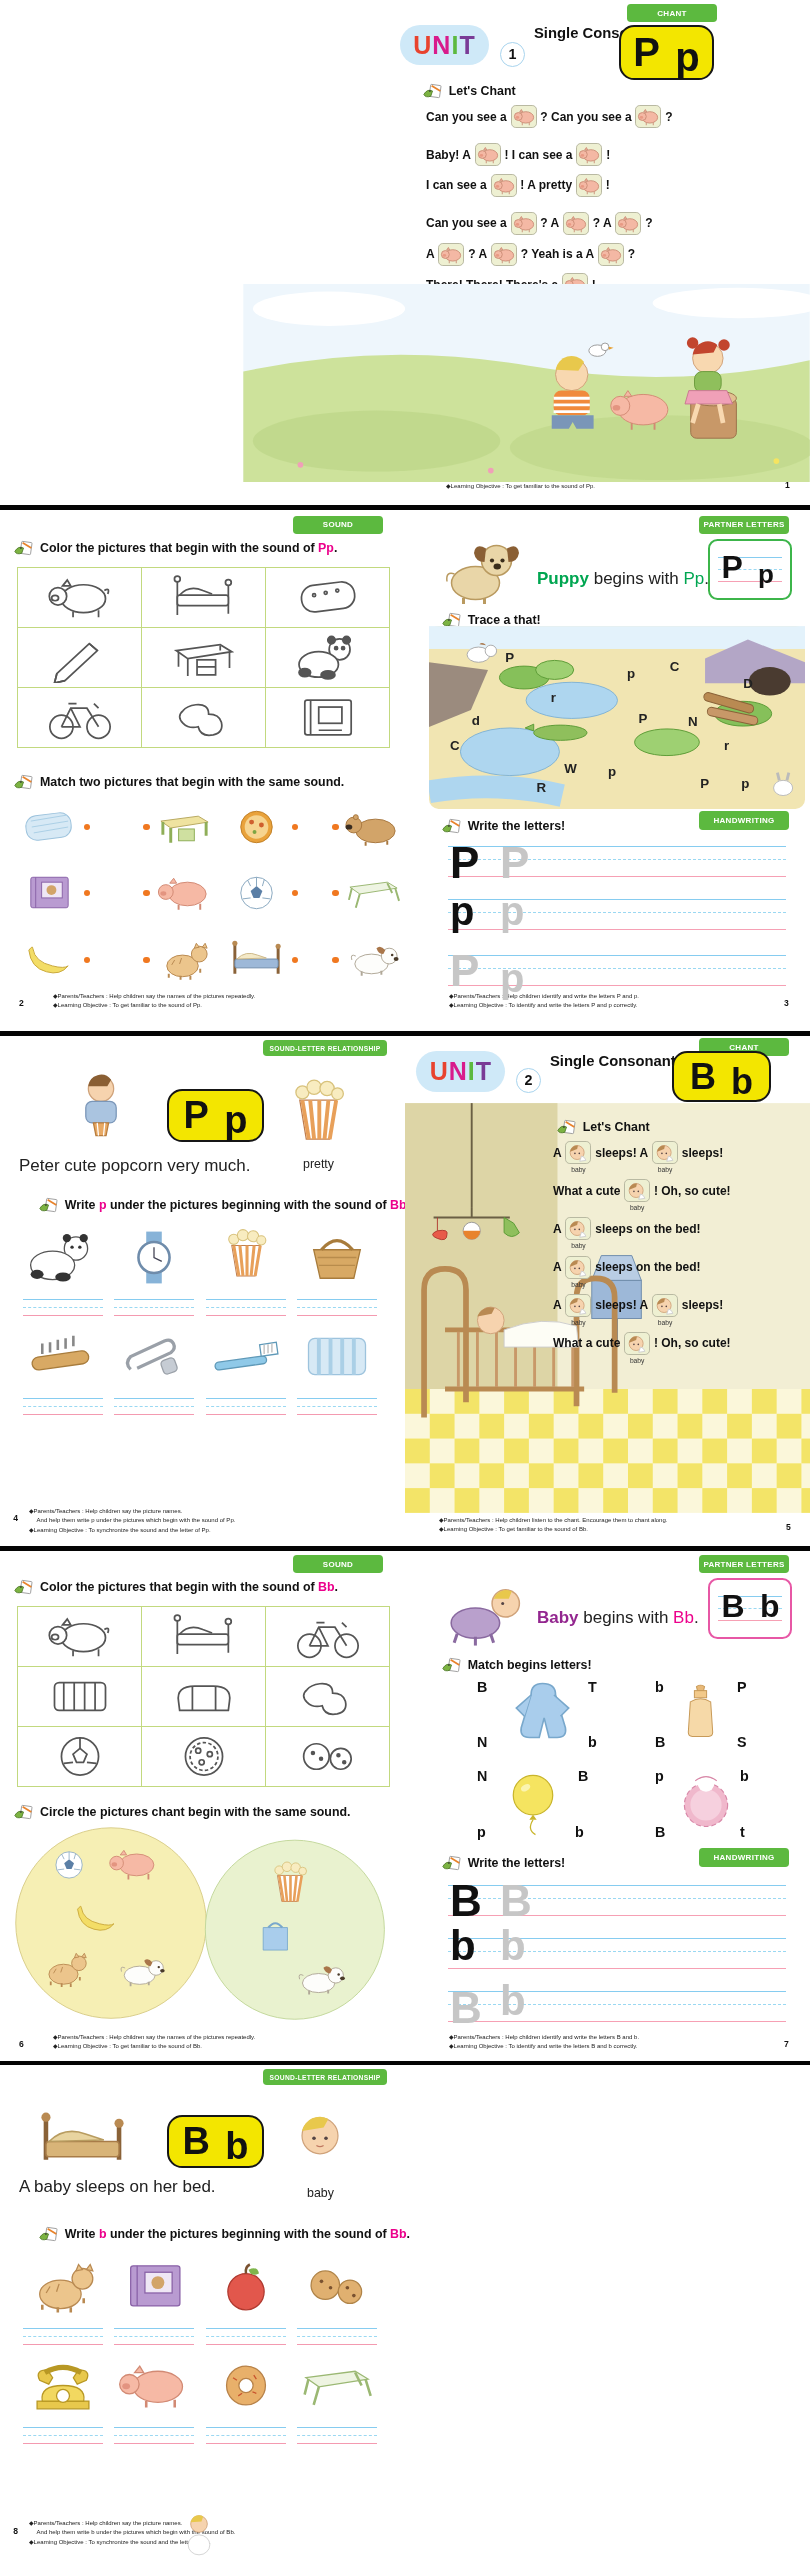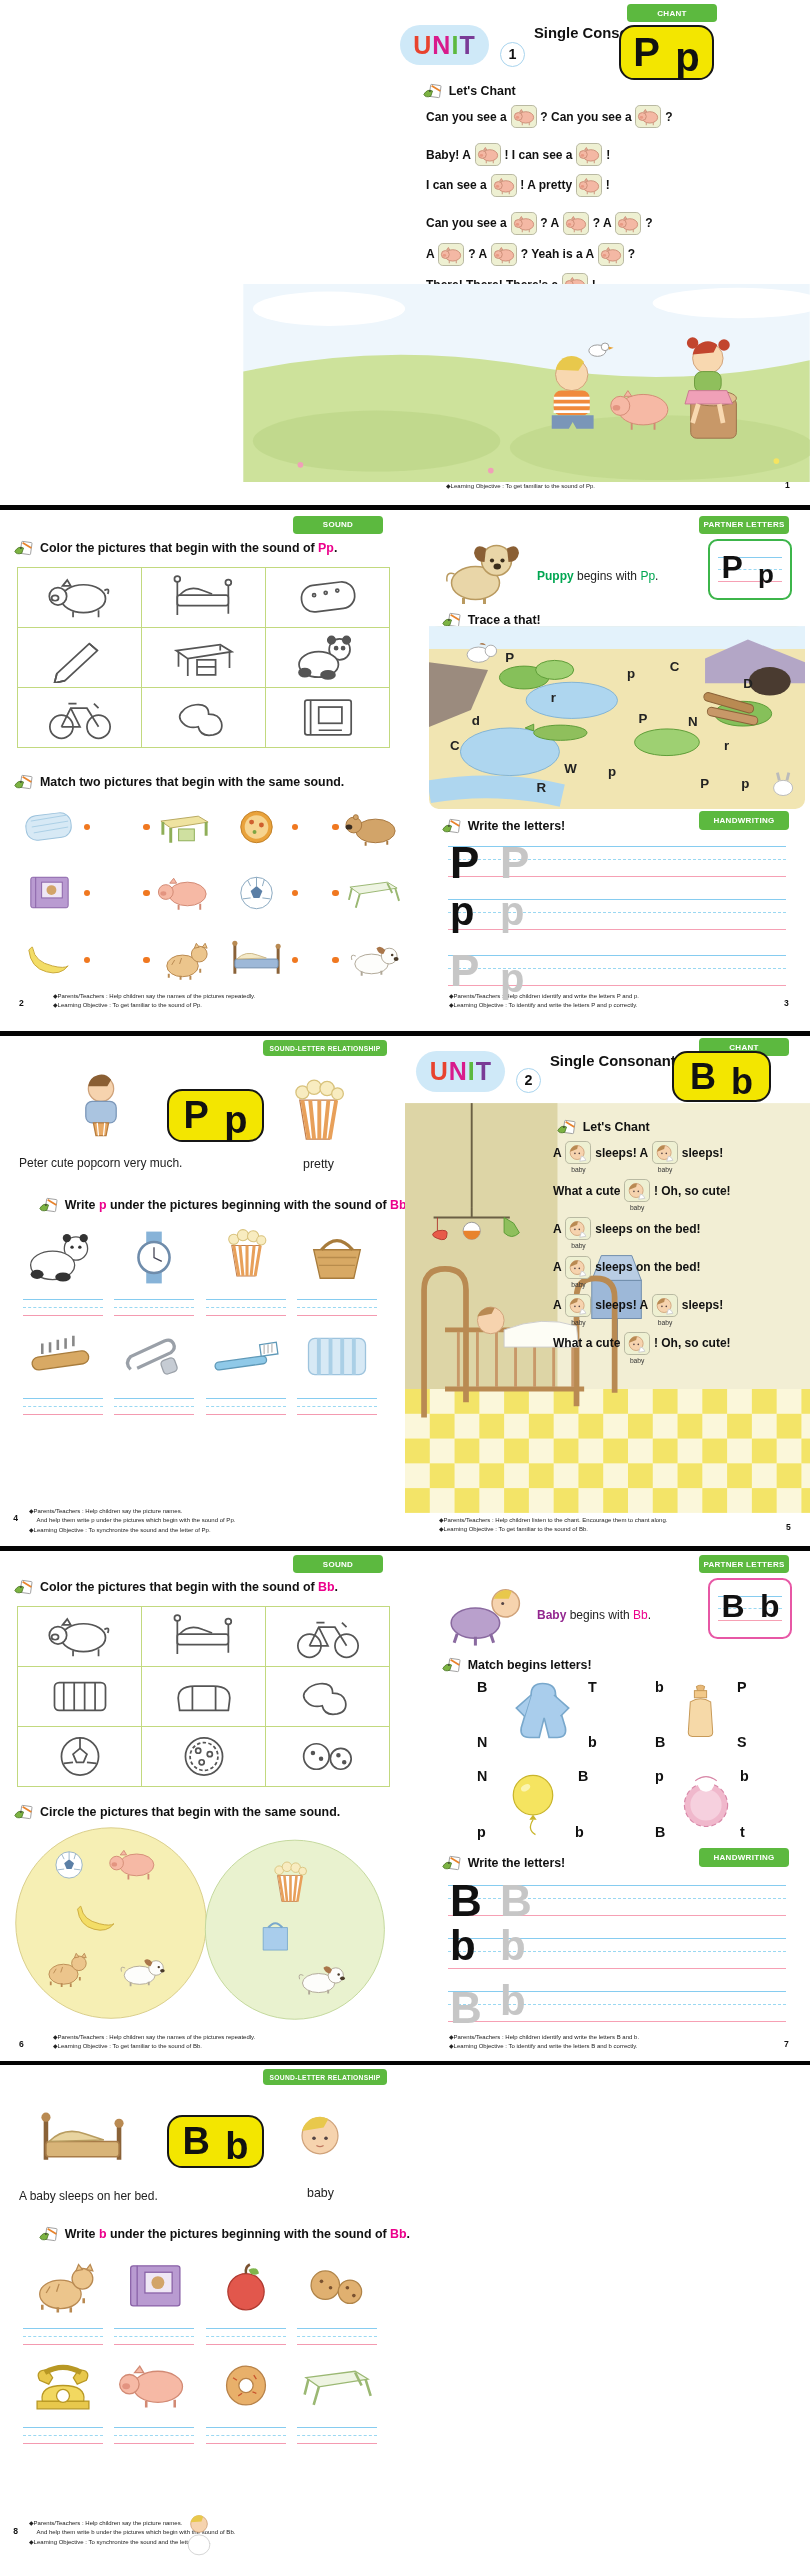--- a/index.html
+++ b/index.html
@@ -35,21 +35,21 @@
 .pgnum{position:absolute;font-size:8.6px;font-weight:bold;color:#111}
 .hwband{position:absolute;height:30.5px;border-top:1.9px solid #86ccf0;border-bottom:1.9px solid #f6a0b4}
 .hwband::after{content:"";position:absolute;left:0;right:0;top:12.4px;border-top:1.9px dashed #9ad8f2}
 .hwl{position:absolute;font-weight:bold;line-height:1;color:#111;z-index:2}
 .gray{color:#c6c6c6}
 .fbox{position:absolute;width:84px;height:61px;background:#fff;border-radius:9.5px;border:2.4px solid #3cb54a}
 .fbox.pink{border-color:#e757a5}
 .fr{position:absolute;left:7.6px;right:7.6px;top:16px;height:25px;border-top:1.4px solid #86ccf0;border-bottom:1.4px solid #f6a0b4}
 .fr::after{content:"";position:absolute;left:0;right:0;top:10.5px;border-top:1.4px dashed #9ad8f2}
 .fl{position:absolute;font-weight:bold;line-height:1}
-.sent{position:absolute;font-size:12px;color:#222}
+.sent{position:absolute;font-size:17px;color:#222}
 .word{position:absolute;font-size:12.4px;color:#222}
 .miniband{position:absolute;width:80px;height:17px;border-top:1.4px solid #86ccf0;border-bottom:1.4px solid #f49ab0}
 .miniband::after{content:"";position:absolute;left:0;right:0;top:6.7px;border-top:1.4px dashed #9ad8f2}
 .slot{position:absolute;text-align:center}
 .slot svg{width:80px;height:57px}
 .mml{position:absolute;font-weight:bold;font-size:14.3px}
 .mitem{position:absolute}
 text{font-family:"Liberation Sans",sans-serif}
 </style>
 </head>
@@ -1040,21 +1040,21 @@
         <td><svg viewBox="0 0 92 54" width="88" height="51">
                   <use href="#o-biscuits"></use>
                 </svg></td>
       </tr>
     </tbody>
         </table>
     <div class="instr" style="left:13.3px;top:252px">
       <svg class="ic" viewBox="0 0 22 19" width="21" height="18">
             <use href="#croc"></use>
           </svg>
-      <span>Circle the pictures that begin with the same sound.</span>
+      <span>Circle the pictures chant begin with the same sound.</span>
     </div>
     <svg class="abs" style="left:11.4px;top:269px" width="381" height="208" viewBox="0 0 400 218">
       <ellipse cx="105" cy="108" rx="100" ry="100" fill="#f6efb4" stroke="#d8cc88"></ellipse>
       <ellipse cx="298" cy="115" rx="94" ry="94" fill="#e9f2cf" stroke="#c2d79a"></ellipse>
       <use href="#c-ball" x="35" y="28" width="52" height="38"></use>
       <use href="#c-pig" x="100" y="25" width="58" height="42"></use>
       <use href="#c-banana" x="60" y="82" width="58" height="42"></use>
       <use href="#c-cat" x="28" y="135" width="58" height="42"></use>
       <use href="#c-dog" x="108" y="138" width="58" height="42"></use>
       <use href="#c-popcorn" x="265" y="38" width="55" height="51"></use>
@@ -1145,21 +1145,21 @@
     <svg class="abs" style="left:29px;top:40px" width="107" height="67" viewBox="0 0 60 44">
           <use href="#bed-big"></use>
         </svg>
     <div class="letterbox" style="left:167px;top:50px;width:97px;height:53px;font-size:38px">
       <span>B</span>
           <span class="lo">b</span>
     </div>
     <svg class="abs" style="left:284px;top:34px" width="72" height="76" viewBox="0 0 60 54">
           <use href="#baby-head"></use>
         </svg>
-    <div class="sent" style="left:19px;top:124px">A baby sleeps on her bed.</div>
+    <div class="sent" style="left:19px;top:112px">A baby sleeps on her bed.</div>
     <div class="word" style="left:307px;top:121px">baby</div>
     <div class="instr" style="left:38px;top:160px">
       <svg class="ic" viewBox="0 0 22 19" width="21" height="18">
             <use href="#croc"></use>
           </svg>
       <span><span>Write </span><span class="am">b</span><span> under the pictures beginning with the sound of </span><span class="am">Bb</span><span>.</span></span>
     </div>
     <div class="slot" style="left:23px;top:193px"><svg viewBox="0 0 60 44">
             <use href="#c-cat"></use>
           </svg></div>

